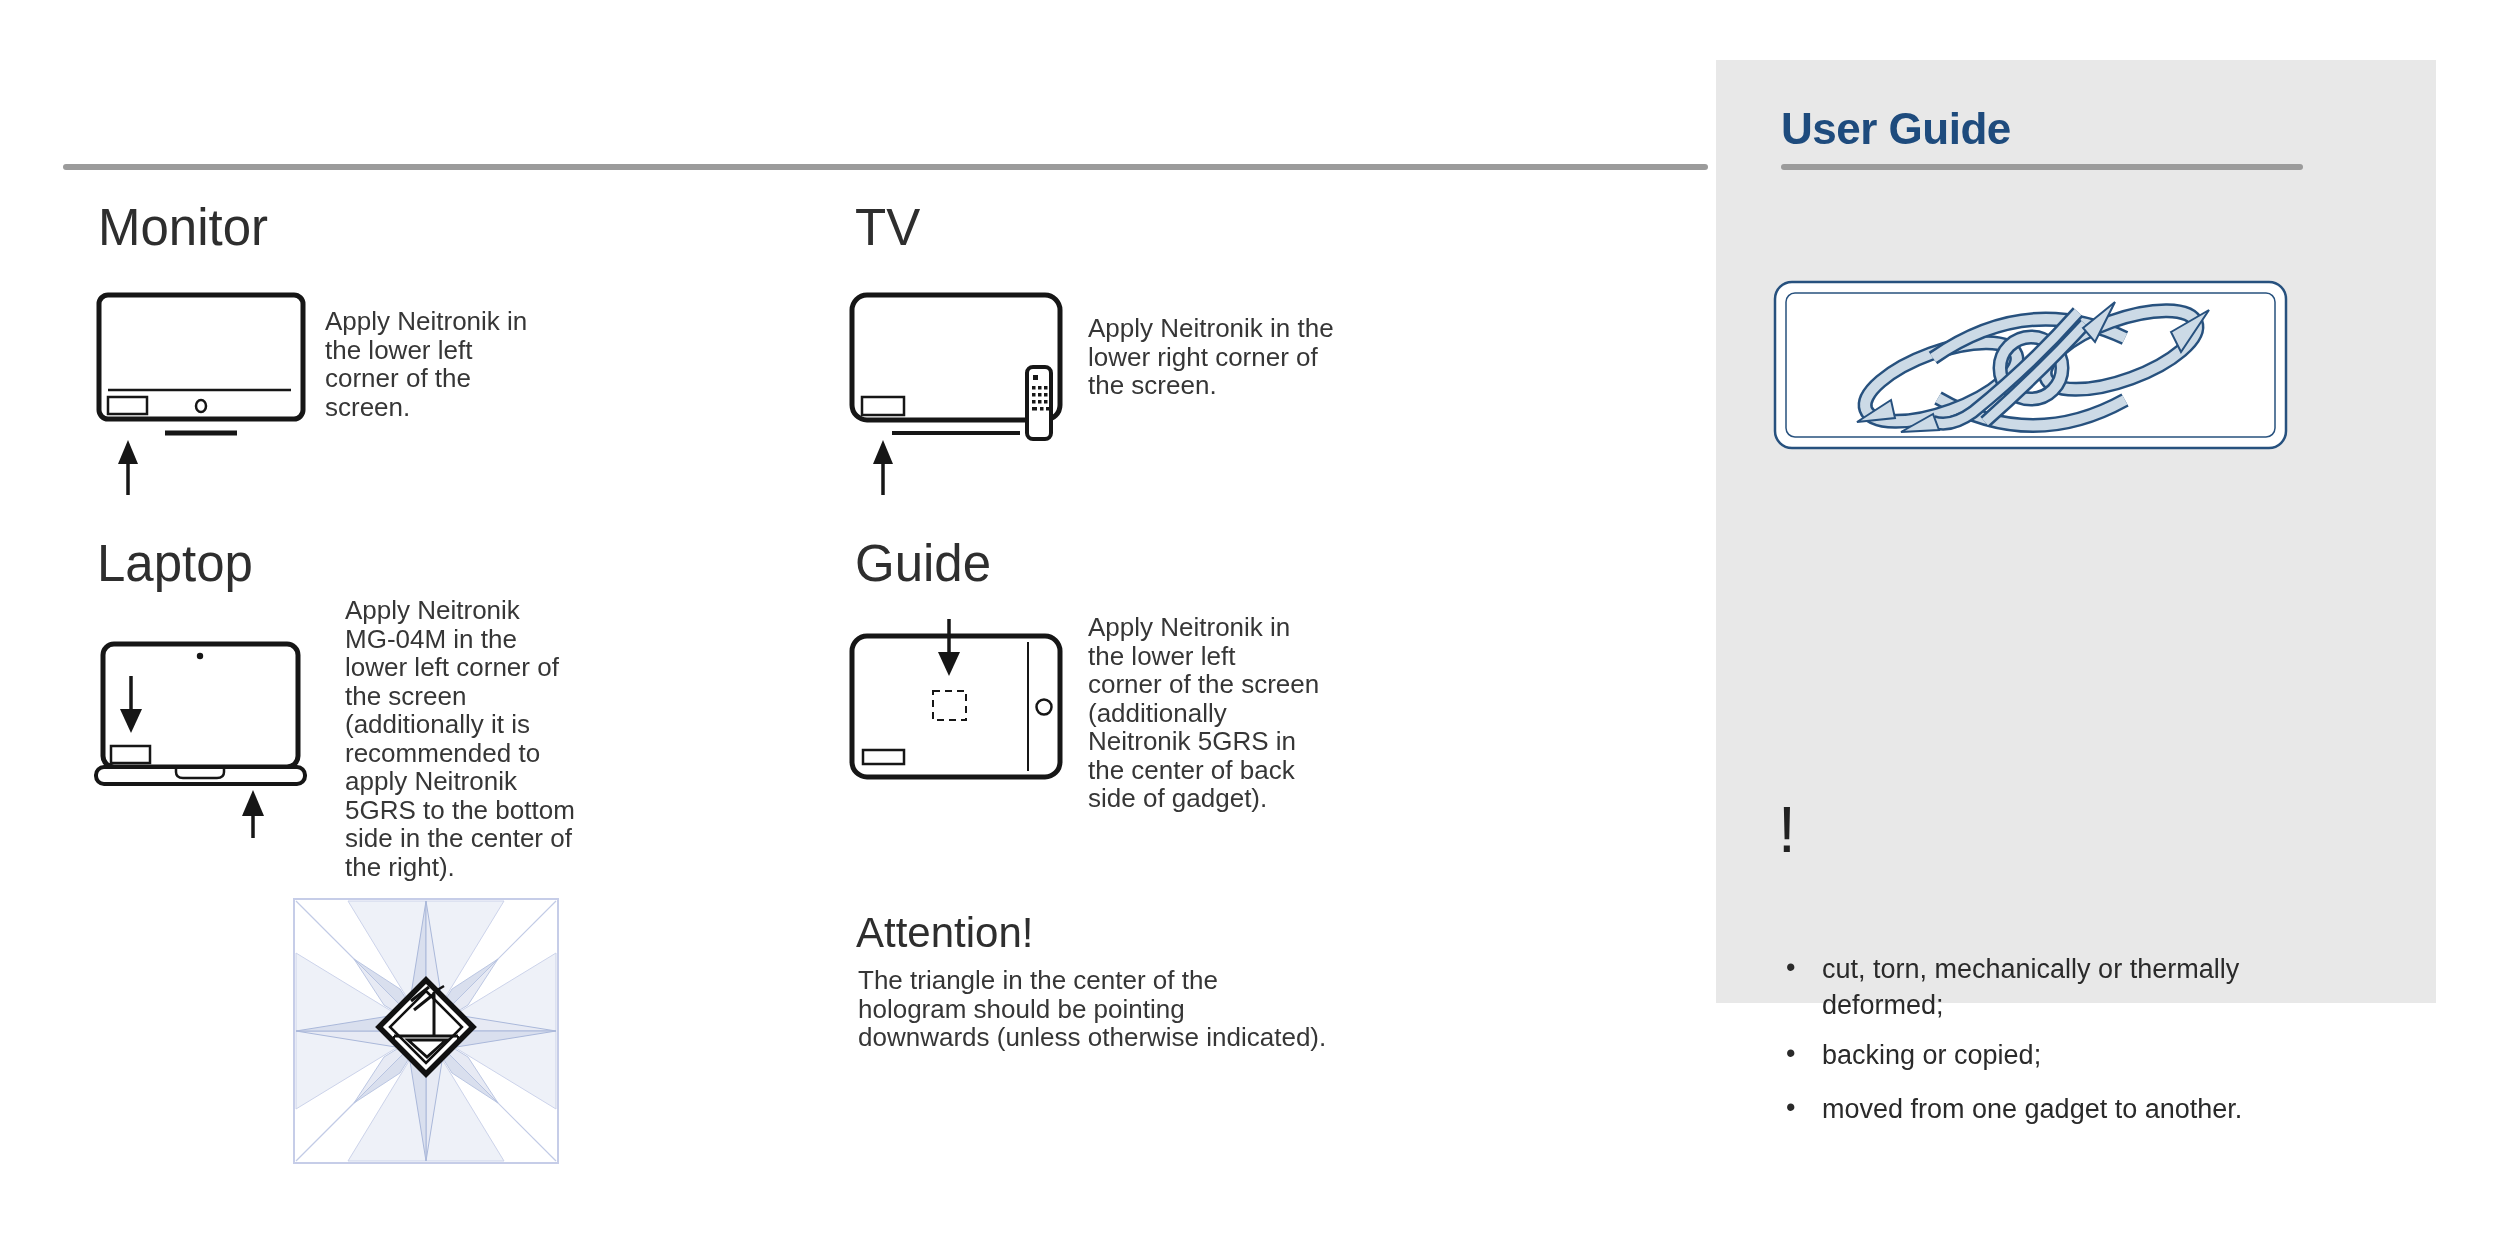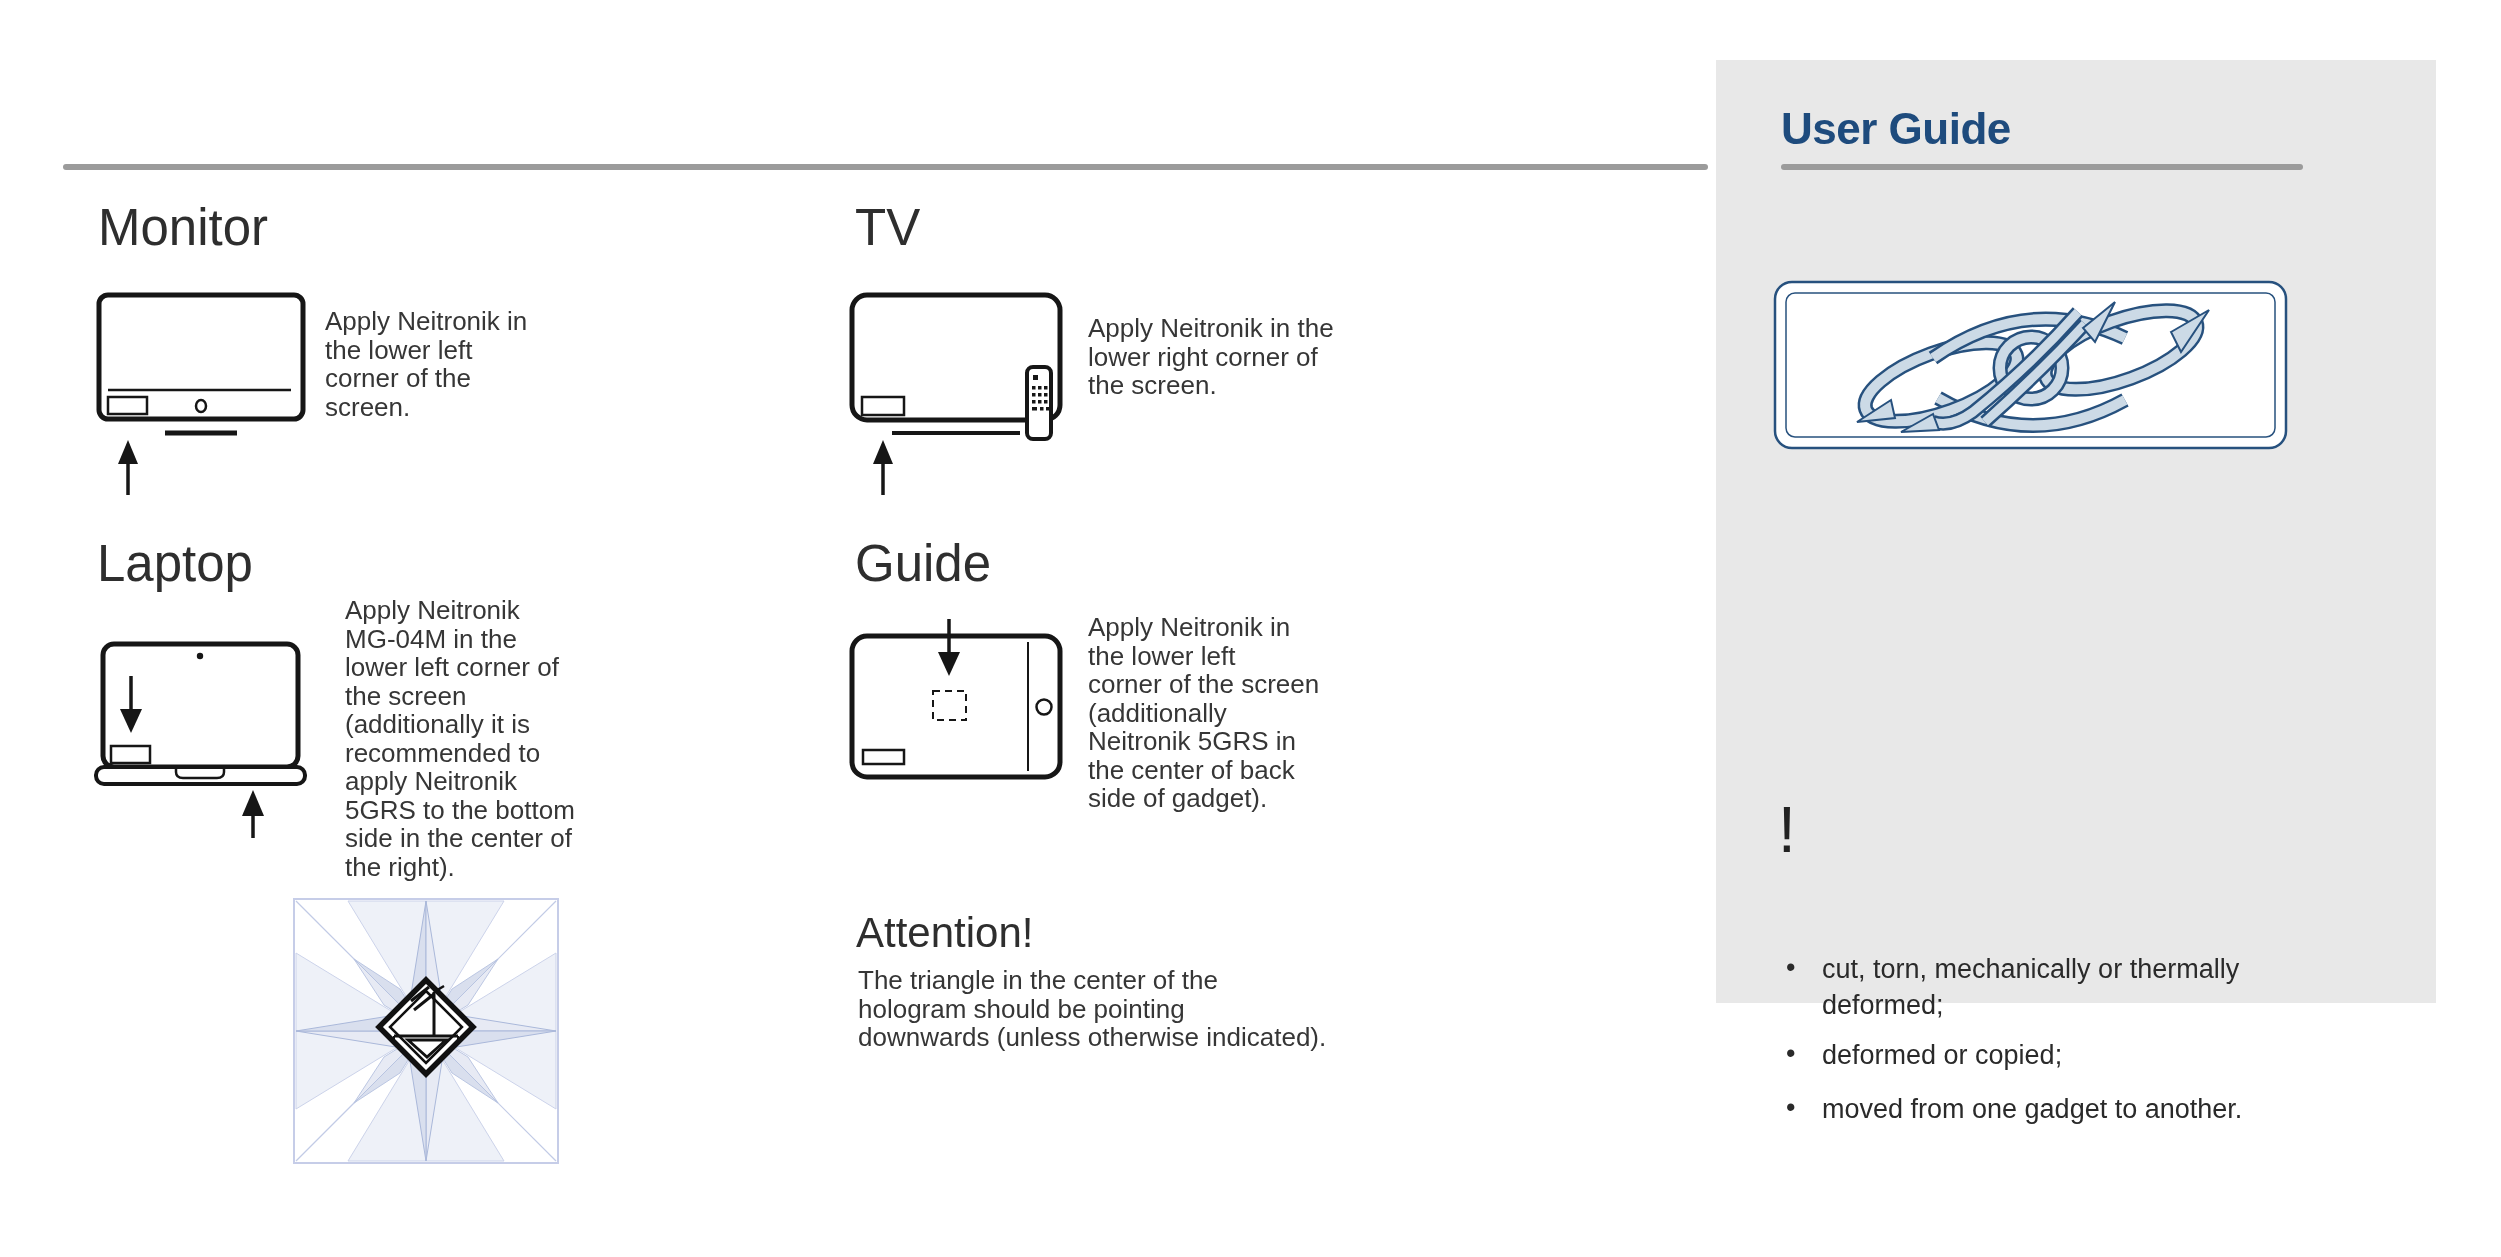--- a/index.html
+++ b/index.html
@@ -218,19 +218,19 @@
 
 
     <div class="abs excl" style="left:62px;top:738px;">!</div>
 
 
     <div class="abs bullet-dot" style="left:70px;top:892px;">•</div>
     <div class="abs guide-note" style="left:106px;top:892px;">cut, torn, mechanically or thermally
 deformed;</div>
 
     <div class="abs bullet-dot" style="left:70px;top:978px;">•</div>
-    <div class="abs guide-note" style="left:106px;top:978px;">deformed or copied;</div>
+    <div class="abs guide-note" style="left:106px;top:978px;">backing or copied;</div>
 
     <div class="abs bullet-dot" style="left:70px;top:1032px;">•</div>
     <div class="abs guide-note" style="left:106px;top:1032px;">moved from one gadget to another.</div>
   </div>
 
 </div>
 
 </body></html>

